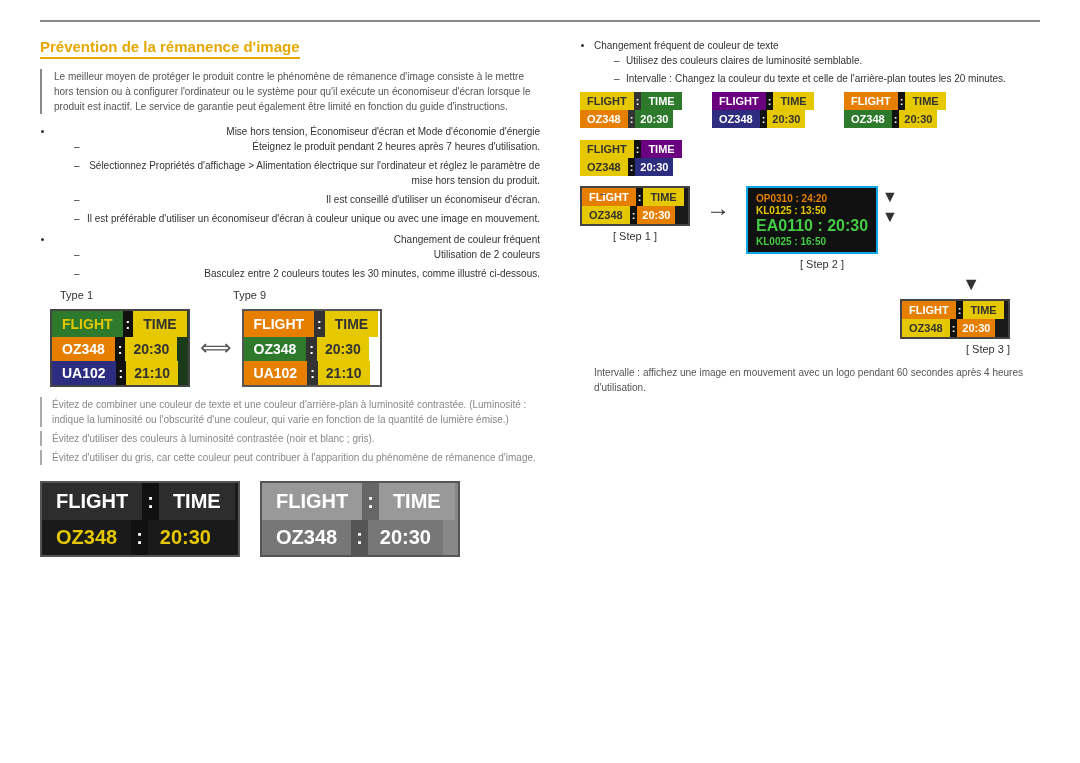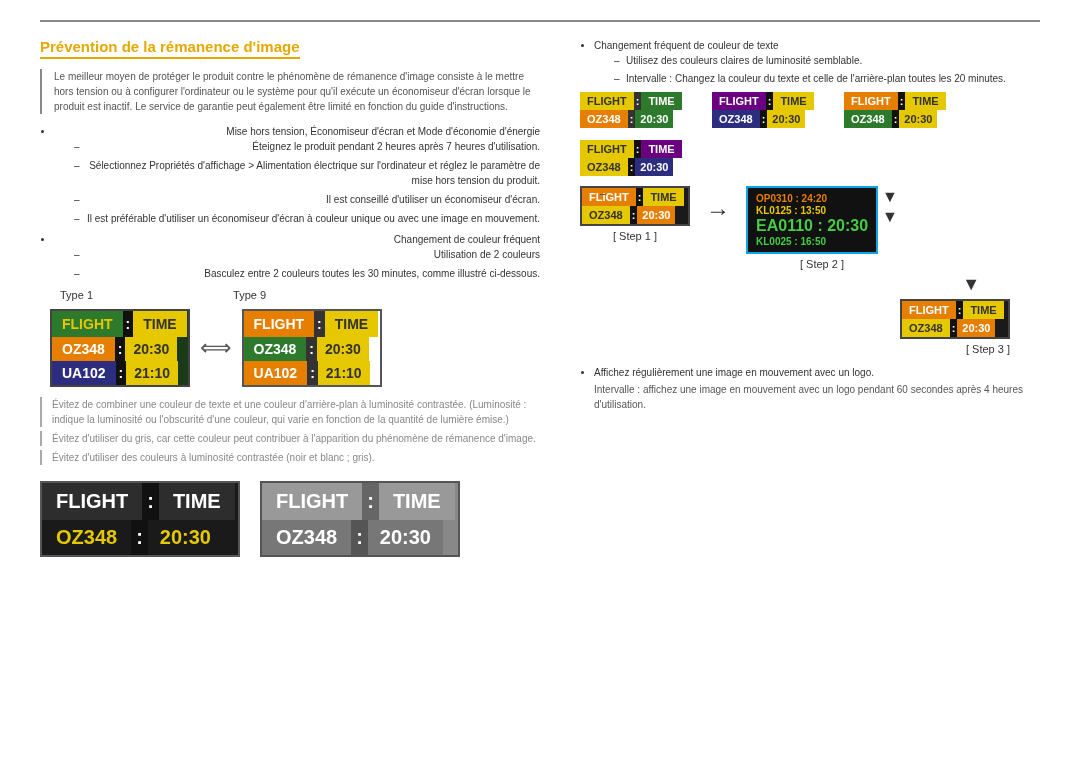--- a/index.html
+++ b/index.html
@@ -236,22 +236,22 @@
         </div>
         <div class="board-row">
           <div class="cell" style="background:#e67e00;font-size:14px;font-weight:bold;color:#fff;padding:4px 10px;">UA102</div>
           <div class="cell" style="background:#333;font-size:14px;font-weight:bold;color:#fff;padding:4px 3px;">:</div>
           <div class="cell" style="background:#e6c800;font-size:14px;font-weight:bold;color:#333;padding:4px 8px;">21:10</div>
         </div>
       </div>
     </div>
 
     <p class="warning-text">Évitez de combiner une couleur de texte et une couleur d'arrière-plan à luminosité contrastée. (Luminosité : indique la luminosité ou l'obscurité d'une couleur, qui varie en fonction de la quantité de lumière émise.)</p>
+    <p class="warning-text">Évitez d'utiliser des couleurs à luminosité contrastée (noir et blanc ; gris).</p>
     <p class="warning-text">Évitez d'utiliser du gris, car cette couleur peut contribuer à l'apparition du phénomène de rémanence d'image.</p>
-    <p class="warning-text">Évitez d'utiliser des couleurs à luminosité contrastée (noir et blanc ; gris).</p>
 
     
     <div class="large-boards-row">
 
       <div style="background:#1a1a1a;min-width:200px;border:2px solid #555;">
         <div style="display:flex;">
           <div style="background:#2d2d2d;color:#fff;font-size:20px;font-weight:bold;padding:7px 14px;">FLIGHT</div>
           <div style="background:#111;color:#fff;font-size:20px;font-weight:bold;padding:7px 5px;">:</div>
           <div style="background:#2d2d2d;color:#fff;font-size:20px;font-weight:bold;padding:7px 14px;">TIME</div>
         </div>
@@ -403,22 +403,17 @@
           <div style="display:flex;">
             <div style="background:#e6c800;color:#333;font-size:11px;font-weight:bold;padding:3px 7px;">OZ348</div>
             <div style="background:#111;color:#fff;font-size:11px;font-weight:bold;padding:3px 2px;">:</div>
             <div style="background:#e67e00;color:#fff;font-size:11px;font-weight:bold;padding:3px 5px;">20:30</div>
           </div>
         </div>
         <div style="font-size:11px;margin-top:4px;">[ Step 3 ]</div>
       </div>
 
       <div style="margin-top:10px;">
-        <ul style="margin-left:14px;">
-          <li style="list-style:disc;font-size:10px;color:#333;line-height:1.5;margin-bottom:2px;">
-            <span>Affichez régulièrement une image en mouvement avec un logo.</span>
-          </li>
-        </ul>
         <p style="font-size:10px;color:#555;line-height:1.5;margin-left:14px;">Intervalle : affichez une image en mouvement avec un logo pendant 60 secondes après 4 heures d'utilisation.</p>
       </div>
     </div>
   </div>
 </div>
 
 </body></html>

